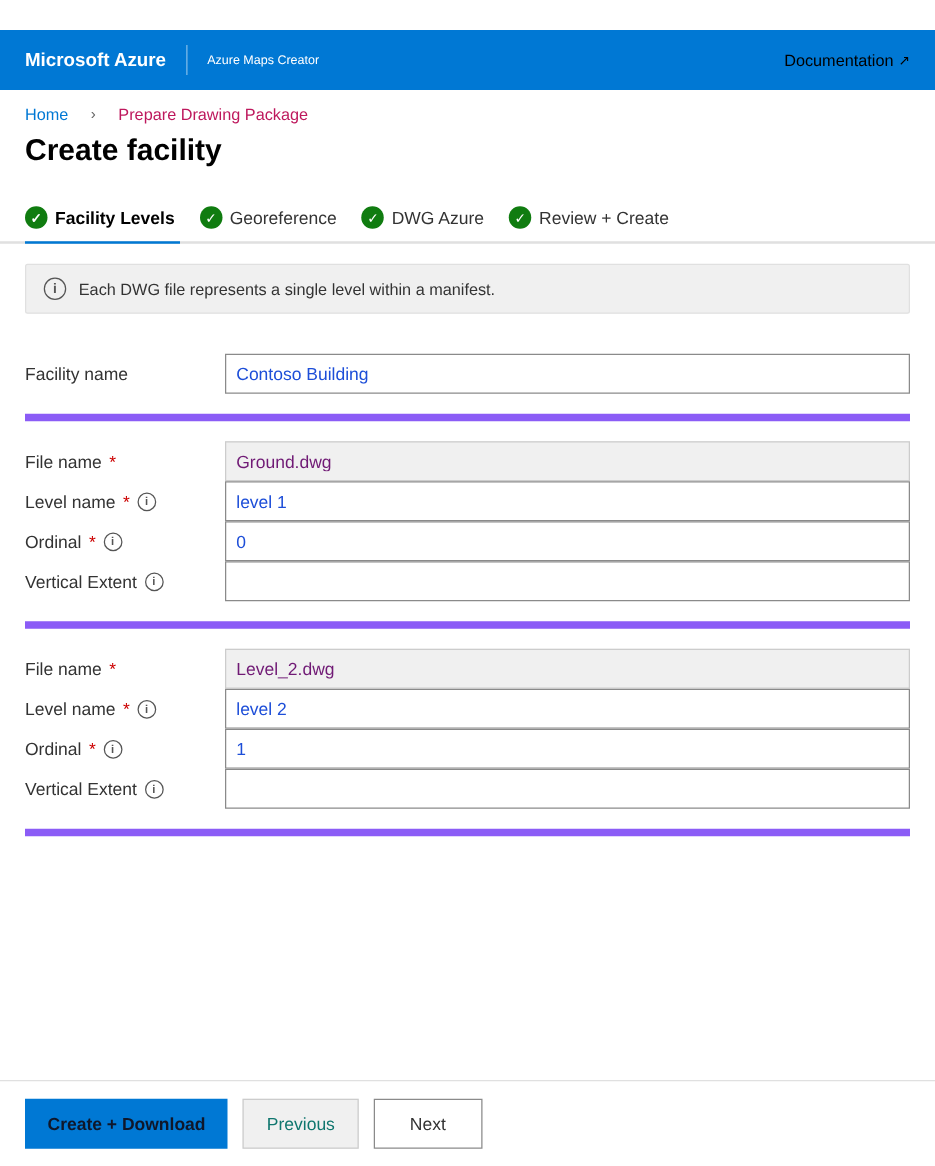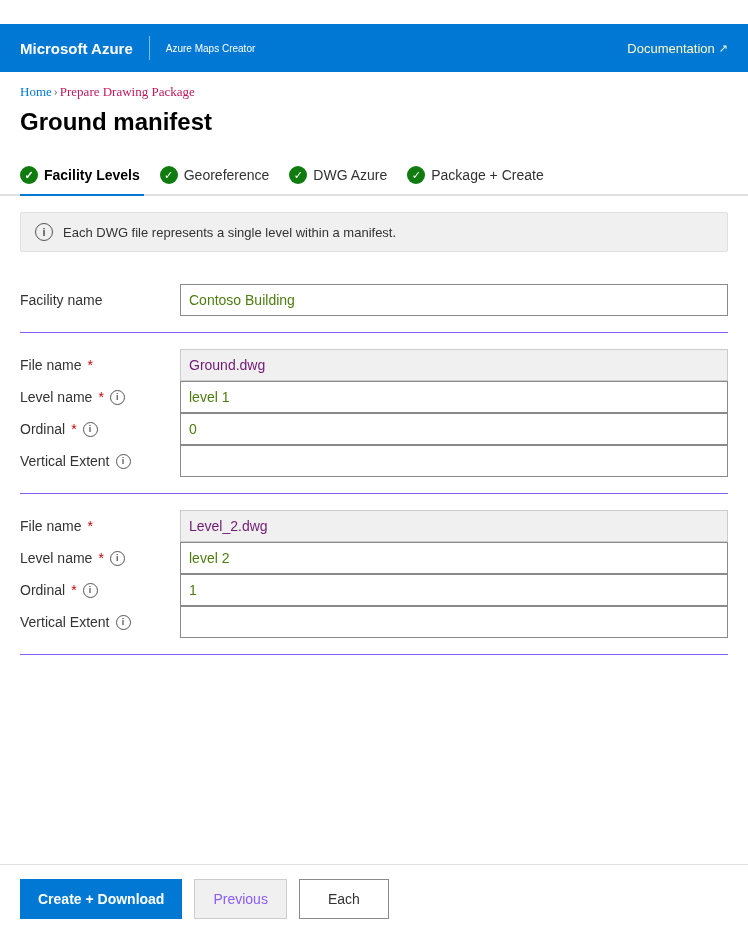--- a/index.html
+++ b/index.html
@@ -11,58 +11,58 @@
       color: #fff;
       display: flex;
       align-items: center;
       padding: 0 20px;
       height: 48px;
       margin-top: 24px;
     }
     .header-brand { font-weight: 700; font-size: 15px; margin-right: 16px; }
     .header-divider { width: 1px; height: 24px; background: rgba(255,255,255,0.5); margin-right: 16px; }
     .header-product { font-size: 10px; font-weight: 400; }
-    .header-doc { margin-left: auto; font-size: 13px; color: #fef9c3; text-decoration: none; display: flex; align-items: center; gap: 4px; }
+    .header-doc { margin-left: auto; font-size: 13px; color: #000000; text-decoration: none; display: flex; align-items: center; gap: 4px; }
     .header-doc .ext-icon { font-size: 11px; }
 
     
-    .breadcrumb { padding: 12px 20px 4px; font-size: 13px; color: #0078d4; display: flex; align-items: flex-start; gap: 2px; font-family: Liberation Serif, serif; }
+    .breadcrumb { padding: 12px 20px 4px; font-size: 13px; color: #0078d4; display: flex; align-items: flex-start; gap: 18px; }
     .breadcrumb a { color: #0078d4; text-decoration: none; }
     .breadcrumb-sep { color: #666; font-size: 12px; }
     .breadcrumb-current { color: #be185d; }
 
     
     .page-title { padding: 4px 20px 20px; font-size: 24px; font-weight: 600; color: #000; }
 
     
     .tabs { display: flex; align-items: center; padding: 0 20px; border-bottom: 2px solid #e0e0e0; margin-bottom: 0; gap: 0; }
     .tab { display: flex; align-items: center; gap: 6px; padding: 10px 20px 10px 0; font-size: 14px; color: #333; cursor: pointer; position: relative; white-space: nowrap; }
     .tab.active { font-weight: 600; color: #000; }
     .tab.active::after { content: ''; position: absolute; bottom: -2px; left: 0; right: 16px; height: 2px; background: #0078d4; }
     .tab-check { width: 18px; height: 18px; border-radius: 50%; background: #107c10; display: flex; align-items: center; justify-content: center; color: #fff; font-size: 11px; flex-shrink: 0; }
 
     
     .info-box { margin: 16px 20px; background: #f0f0f0; border: 1px solid #e0e0e0; padding: 10px 14px; display: flex; align-items: center; gap: 10px; font-size: 13px; color: #333; border-radius: 2px; }
     .info-icon { width: 18px; height: 18px; border-radius: 50%; border: 1.5px solid #555; display: flex; align-items: center; justify-content: center; font-size: 11px; font-weight: 700; color: #555; flex-shrink: 0; }
 
     
     .form-area { padding: 0 20px; }
-    .form-section { padding: 16px 0; border-bottom: 1px solid #8b5cf6; }
+    .form-section { padding: 16px 0; border-bottom: 6px solid #8b5cf6; }
     .form-row { display: flex; align-items: center; margin-bottom: 0; }
     .form-row:last-child { margin-bottom: 0; }
     .form-label { width: 160px; font-size: 14px; color: #333; display: flex; align-items: center; gap: 4px; flex-shrink: 0; }
     .form-label .required { color: #c00; margin-left: 2px; }
     .info-circle { width: 15px; height: 15px; border-radius: 50%; border: 1.5px solid #555; display: inline-flex; align-items: center; justify-content: center; font-size: 9px; font-weight: 700; color: #555; cursor: pointer; flex-shrink: 0; margin-left: 2px; }
-    .form-input { flex: 1; height: 32px; border: 1px solid #8a8a8a; padding: 0 8px; font-size: 14px; color: #4d7c0f; background: #fff; outline: none; }
+    .form-input { flex: 1; height: 32px; border: 1px solid #8a8a8a; padding: 0 8px; font-size: 14px; color: #1d4ed8; background: #fff; outline: none; }
     .form-input:disabled, .form-input.readonly { background: #f0f0f0; color: #701a75; border: 1px solid #ccc; }
 
     
     .footer { position: fixed; bottom: 0; left: 0; width: 748px; background: #fff; border-top: 1px solid #e0e0e0; padding: 14px 20px; display: flex; align-items: center; gap: 12px; }
-    .btn-primary { background: #0078d4; color: #ffffff; border: none; padding: 8px 18px; font-size: 14px; font-weight: 600; cursor: pointer; height: 40px; }
-    .btn-secondary { background: #f0f0f0; color: #8b5cf6; border: 1px solid #ccc; padding: 8px 18px; font-size: 14px; cursor: not-allowed; height: 40px; }
+    .btn-primary { background: #0078d4; color: #0f172a; border: none; padding: 8px 18px; font-size: 14px; font-weight: 600; cursor: pointer; height: 40px; }
+    .btn-secondary { background: #f0f0f0; color: #0f766e; border: 1px solid #ccc; padding: 8px 18px; font-size: 14px; cursor: not-allowed; height: 40px; }
     .btn-outline { background: #fff; color: #333; border: 1px solid #8a8a8a; padding: 8px 28px; font-size: 14px; cursor: pointer; height: 40px; }
 
     .main-content { padding-bottom: 80px; }
   </style>
 </head>
 <body>
 
 <div class="header">
   <span class="header-brand">Microsoft Azure</span>
   <div class="header-divider"></div>
@@ -72,38 +72,38 @@
     <span class="ext-icon">↗</span>
   </a>
 </div>
 
 <div class="breadcrumb">
   <a>Home</a>
   <span class="breadcrumb-sep">›</span>
   <span class="breadcrumb-current">Prepare Drawing Package</span>
 </div>
 
-<div class="page-title">Ground manifest</div>
+<div class="page-title">Create facility</div>
 
 <div class="tabs">
   <div class="tab active">
     <div class="tab-check">✓</div>
     <span>Facility Levels</span>
   </div>
   <div class="tab">
     <div class="tab-check">✓</div>
     <span>Georeference</span>
   </div>
   <div class="tab">
     <div class="tab-check">✓</div>
     <span>DWG Azure</span>
   </div>
   <div class="tab">
     <div class="tab-check">✓</div>
-    <span>Package + Create</span>
+    <span>Review + Create</span>
   </div>
 </div>
 
 <div class="main-content">
 
   <div class="info-box">
     <div class="info-icon">i</div>
     <span>Each DWG file represents a single level within a manifest.</span>
   </div>
 
@@ -181,14 +181,14 @@
         <input class="form-input" type="text" style="">
       </div>
     </div>
 
   </div>
 </div>
 
 <div class="footer">
   <button class="btn-primary">Create + Download</button>
   <button class="btn-secondary">Previous</button>
-  <button class="btn-outline">Each</button>
+  <button class="btn-outline">Next</button>
 </div>
 
 </body></html>

